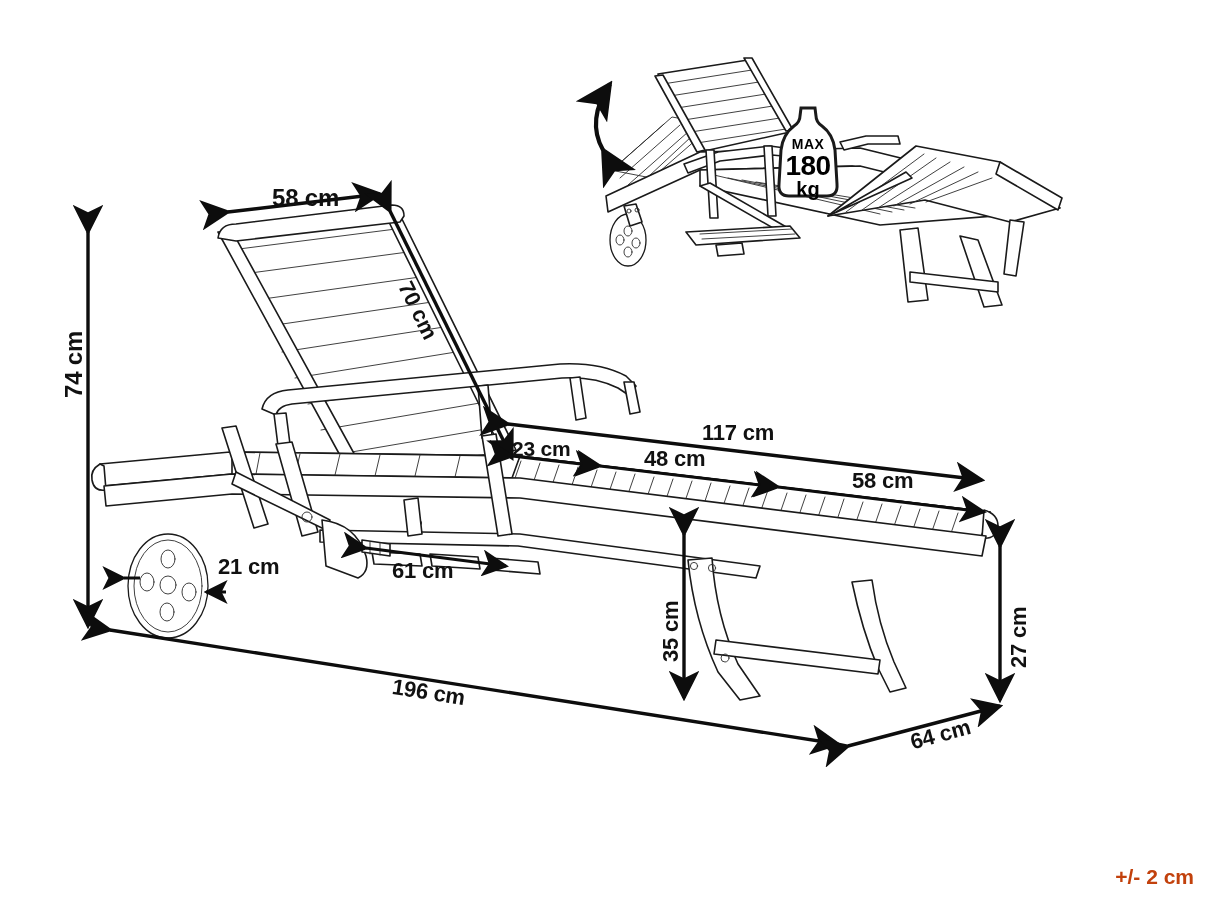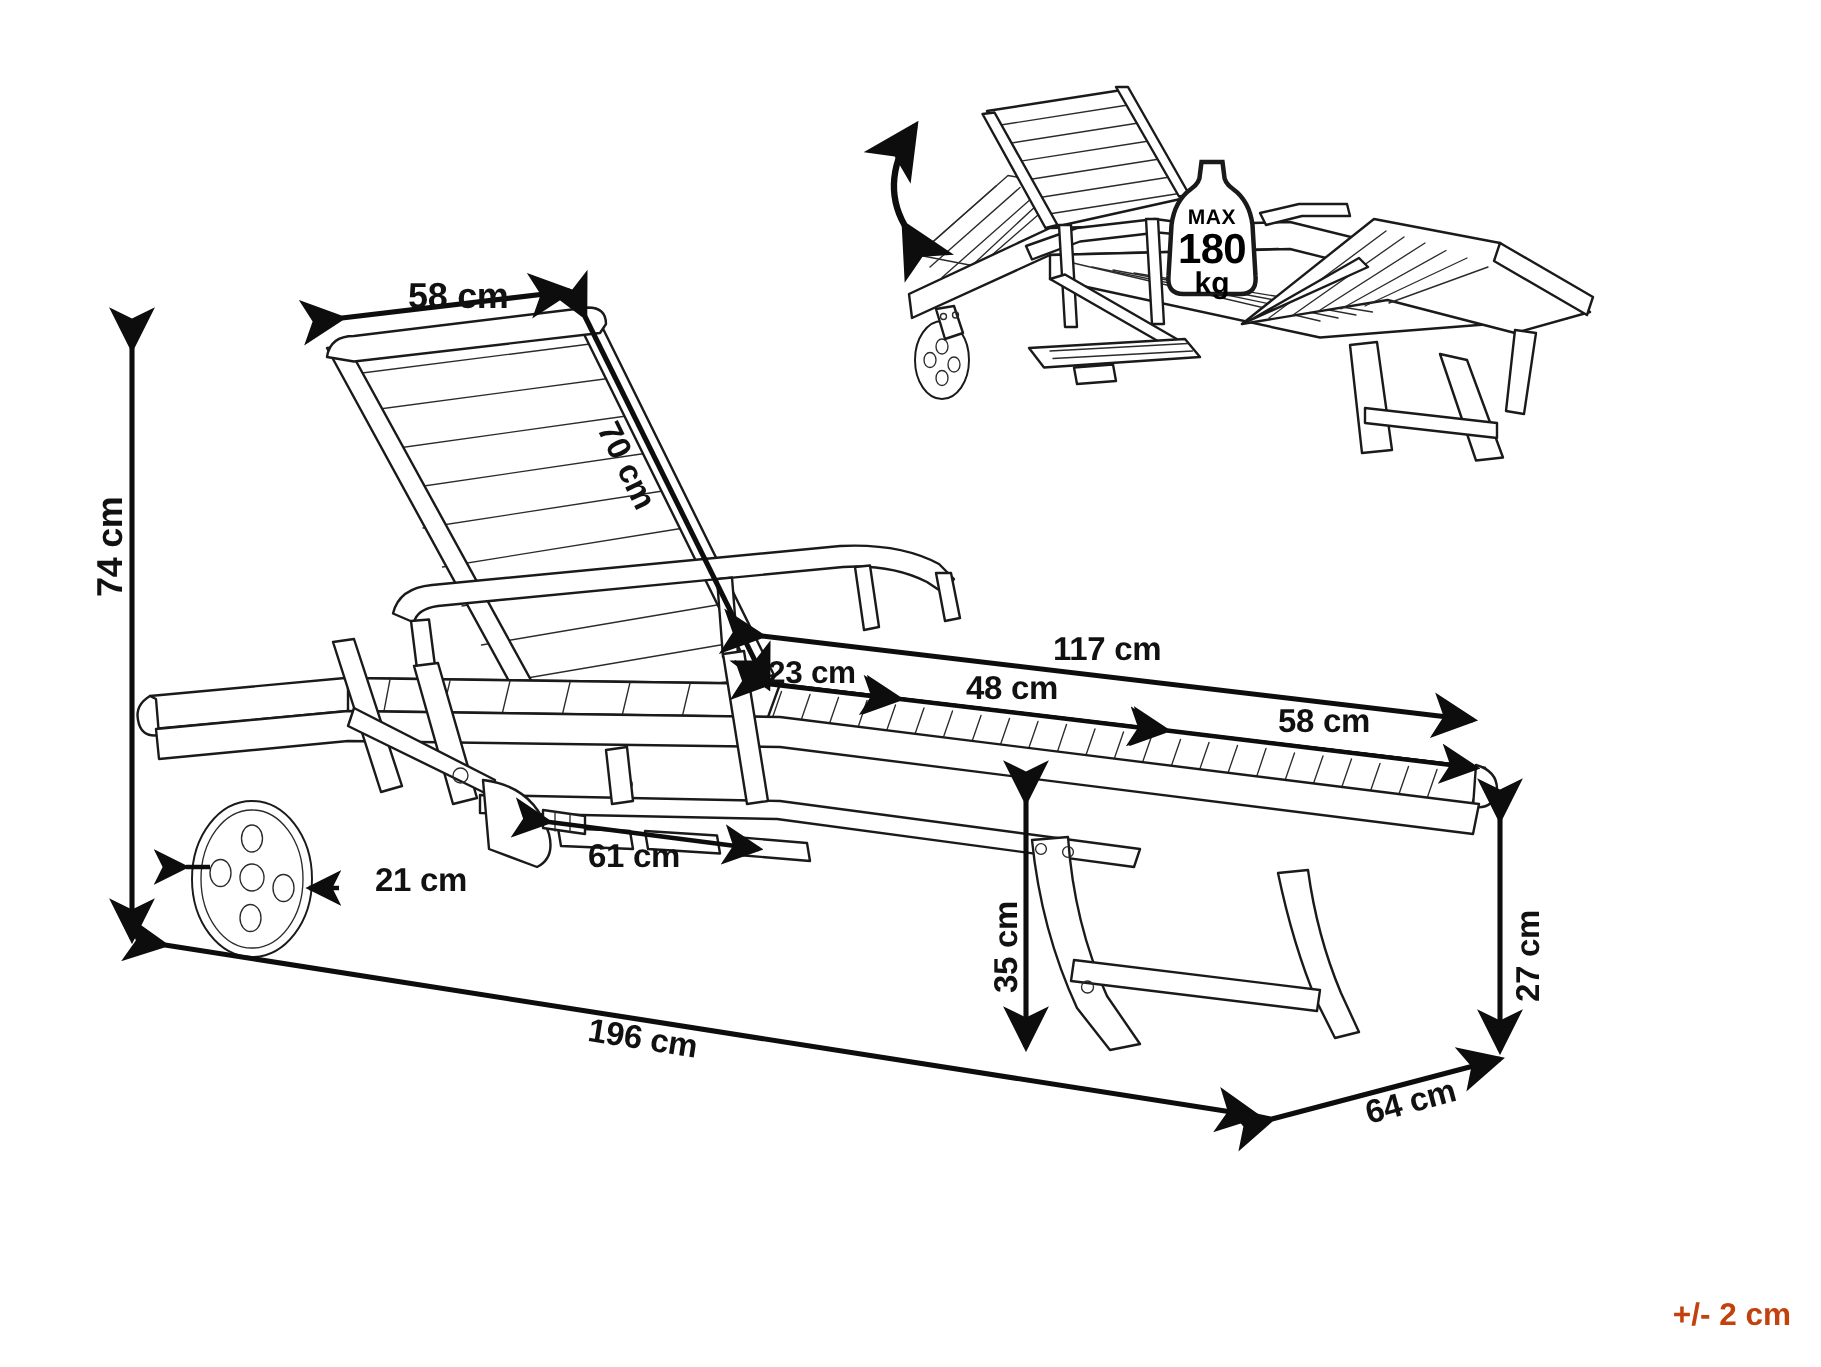--- a/index.html
+++ b/index.html
@@ -395,21 +395,21 @@
   <div class="dimlabel s-24" style="left:62px; top:398px; transform:rotate(-90deg); transform-origin:left top;">74 cm</div>
 
   <div class="dimlabel s-21" style="left:512px; top:438px;">23 cm</div>
 
   <div class="dimlabel s-22" style="left:644px; top:448px;">48 cm</div>
 
   <div class="dimlabel s-22" style="left:702px; top:422px;">117 cm</div>
 
   <div class="dimlabel s-22" style="left:852px; top:470px;">58 cm</div>
 
-  <div class="dimlabel s-22" style="left:218px; top:576px;margin-left:32px;">21 cm</div>
+  <div class="dimlabel s-22" style="left:218px; top:556px;">21 cm</div>
 
   <div class="dimlabel s-22" style="left:392px; top:560px;">61 cm</div>
 
   <div class="dimlabel s-22" style="left:660px; top:662px; transform:rotate(-90deg); transform-origin:left top;">35 cm</div>
 
   <div class="dimlabel s-22" style="left:1008px; top:668px; transform:rotate(-90deg); transform-origin:left top;">27 cm</div>
 
   <div class="dimlabel s-22" style="left:394px; top:676px; transform:rotate(9deg); transform-origin:left top;">196 cm</div>
 
   <div class="dimlabel s-22" style="left:908px; top:732px; transform:rotate(-15deg); transform-origin:left top;">64 cm</div>

